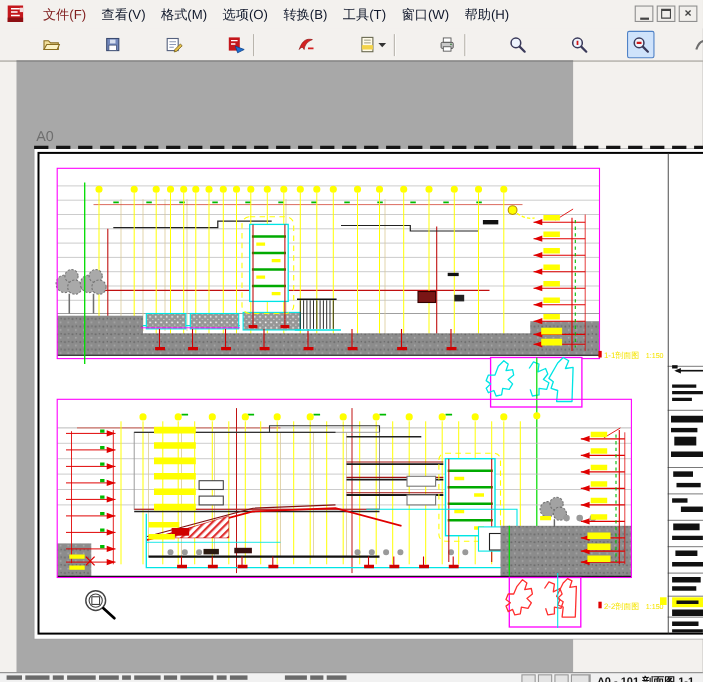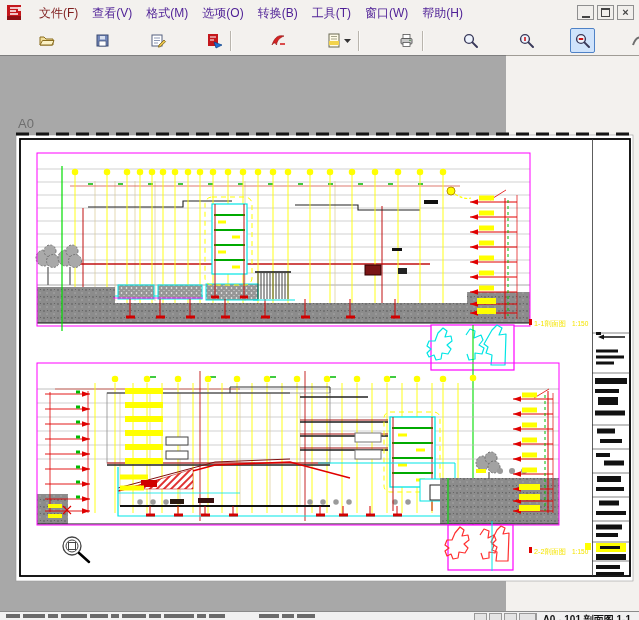--- a/index.html
+++ b/index.html
@@ -1,39 +1,39 @@
 <!DOCTYPE html>
 <html><head>
 <meta charset="utf-8">
 <style>
   html,body{margin:0;padding:0;background:#888;}
   .window{width:639px;height:620px;position:relative;background:#f3f1ee;outline:1px solid #6e6e6e;
     overflow:hidden;font-family:"Liberation Sans",sans-serif;-webkit-font-smoothing:antialiased;}
   
   .menubar{height:26px;background:#f3f1ee;display:flex;align-items:center;padding:0 4px;position:relative;}
   .app-icon{width:20px;height:18px;margin:0 6px 0 2px;flex:0 0 auto;}
-  .menu-item{font-size:12px;color:#4c1d95;padding:3px 7px;cursor:default;white-space:nowrap;}
+  .menu-item{font-size:12px;color:#0f172a;padding:3px 7px;cursor:default;white-space:nowrap;}
   .menu-item.dim{color:#7f1d1d;}
   .winbtns{position:absolute;right:5px;top:5px;display:flex;gap:3px;}
   .wbtn{width:17px;height:15px;border:1px solid #8f8f8f;background:#f1efec;display:flex;
     align-items:center;justify-content:center;box-sizing:border-box;}
   .glyph-min{width:8px;height:2px;background:#444;margin-top:8px;}
   .glyph-restore{width:7px;height:6px;border:1px solid #444;border-top-width:2px;}
   .glyph-close{font-size:11px;font-weight:bold;color:#444;line-height:1;}
   
   .toolbar{height:29px;background:#f3f1ee;display:flex;align-items:center;padding:0 3px;
     border-bottom:1px solid #9f9c95;}
   .tbtn{width:23px;height:23px;display:flex;align-items:center;justify-content:center;
     border:1px solid transparent;border-radius:2px;flex:0 0 auto;margin-left:31px;}
   .tbtn.active{background:#cfe3fb;border-color:#4f82c6;}
   .tbtn.wide{width:31px;}
   .sep{width:0;height:20px;border-left:1px solid #b9b5ad;border-right:1px solid #fcfbf9;margin:0 3px;flex:0 0 auto;}
   .bg-label{font-size:11px;color:#444;letter-spacing:0;}
   
-  .canvas{position:absolute;left:0;top:55px;width:506px;height:556px;background:#a8a8a8;
+  .canvas{position:absolute;left:15px;top:55px;width:506px;height:556px;background:#a8a8a8;
     border-top:1px solid #7e7e7e;box-sizing:border-box;}
   svg.cad{position:absolute;left:0;top:0;display:block;}
   
   .statusbar{position:absolute;left:0;top:611px;width:639px;height:9px;background:#f1f1f1;
     border-top:1px solid #8a8a8a;display:flex;align-items:flex-start;overflow:hidden;box-sizing:border-box;}
   .sb-left{display:flex;gap:3px;margin:2px 0 0 6px;}
   .sb-left span{height:4px;background:#6a6a6a;display:inline-block;}
   .sb-tabs{margin-left:auto;display:flex;gap:2px;margin-top:1px;}
   .sb-tab{width:13px;height:10px;border:1px solid #999;background:#e4e4e4;box-sizing:border-box;}
   .sb-tab.slant{width:18px;border-right-width:2px;}

